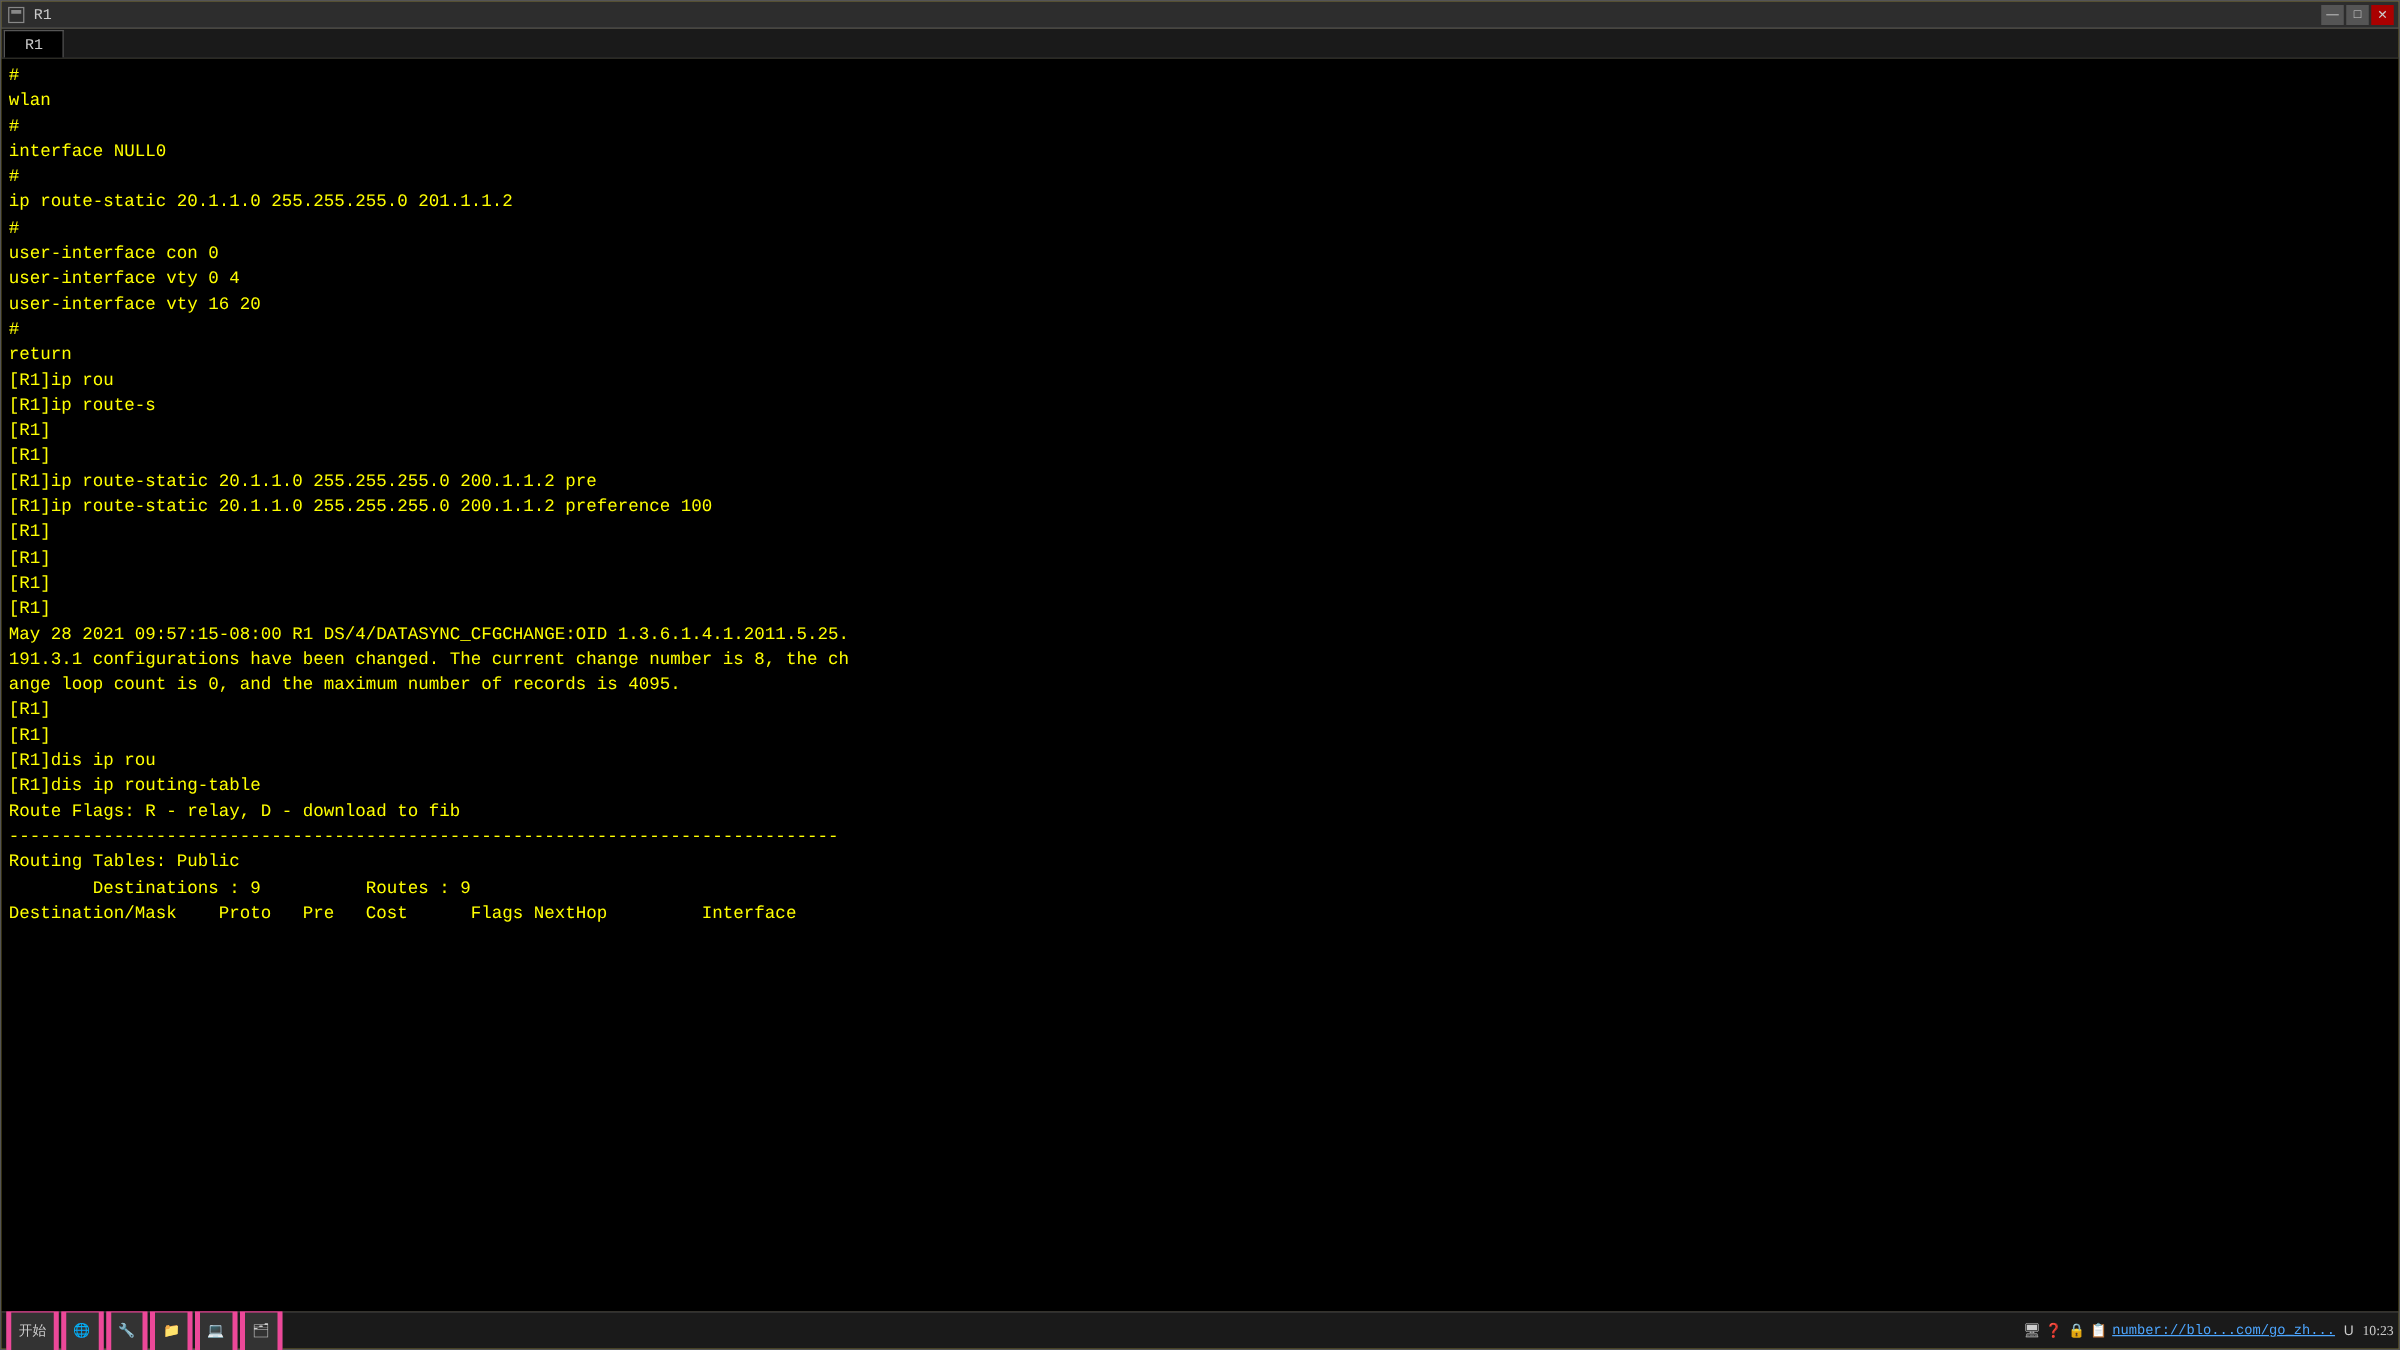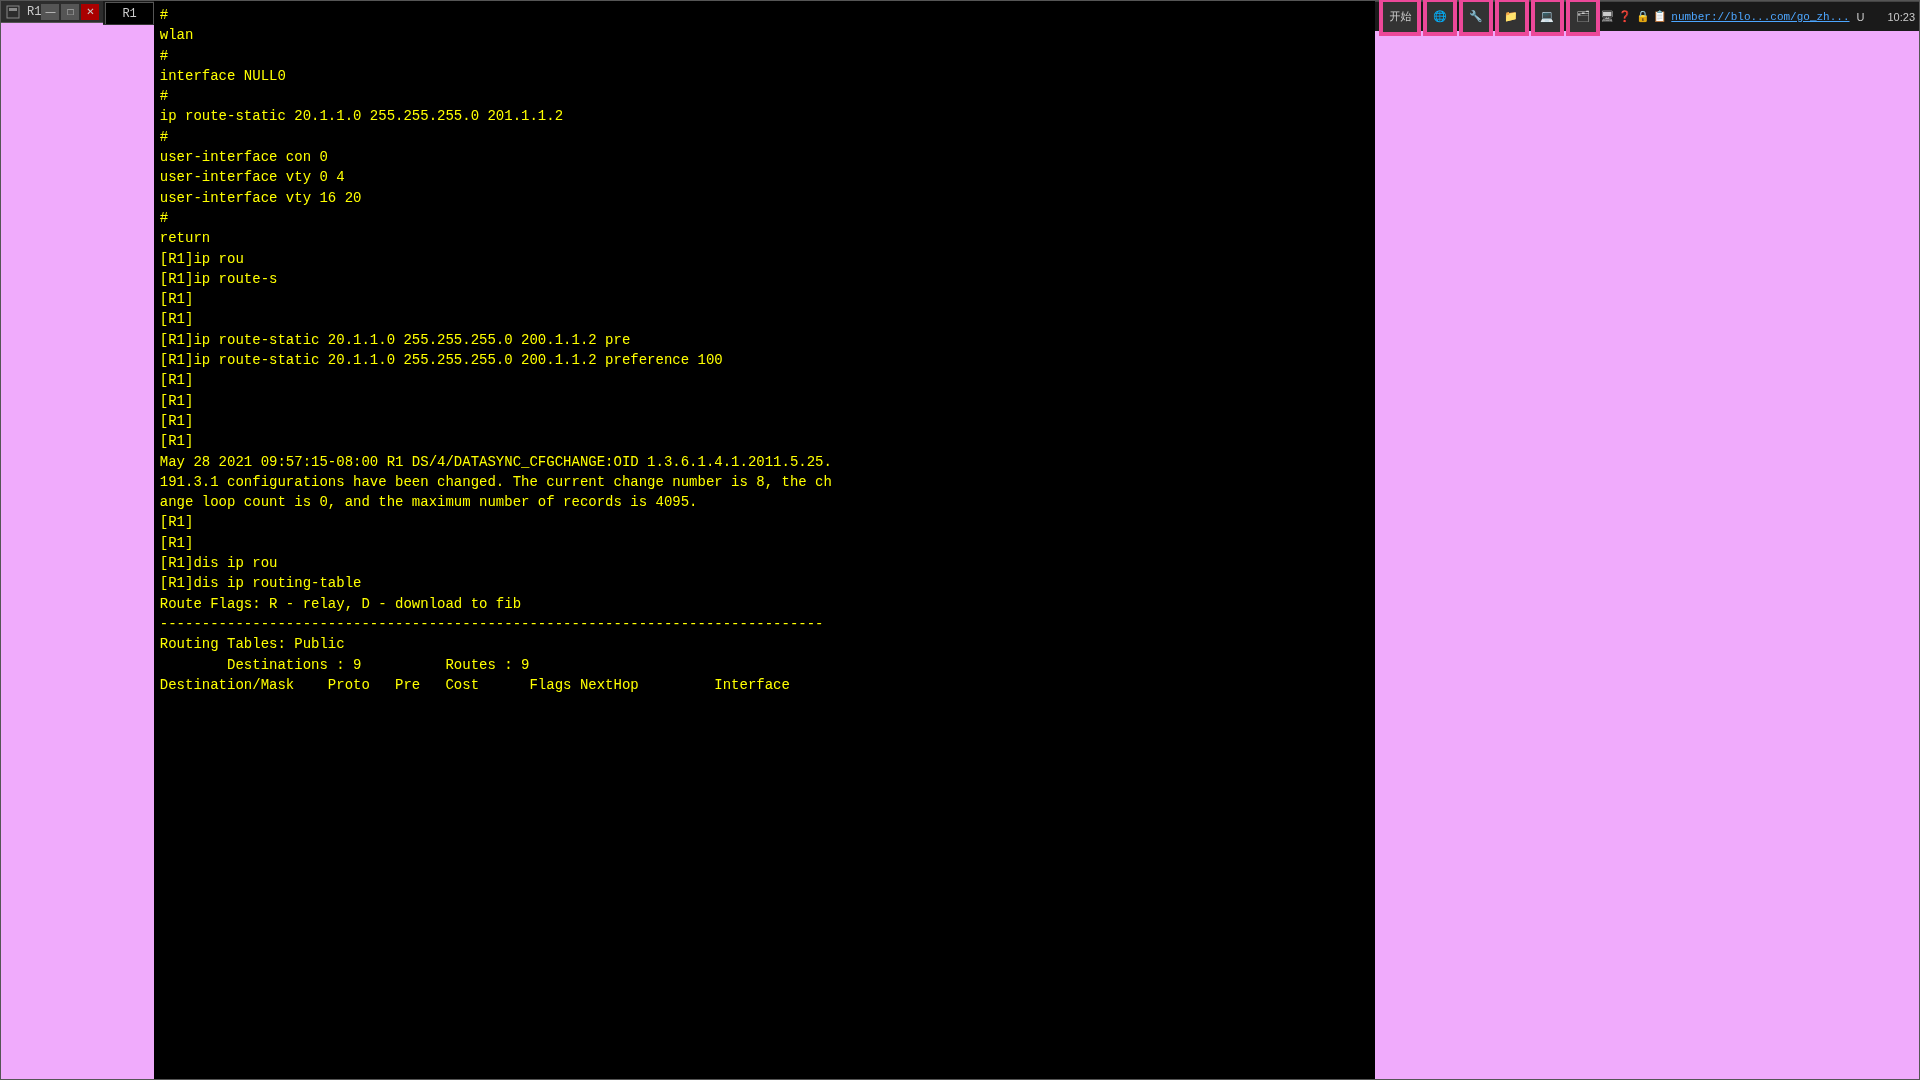--- a/index.html
+++ b/index.html
@@ -12,24 +12,24 @@
       background: #1a1a1a;
       font-family: 'Courier New', Courier, monospace;
       overflow: hidden;
       width: 1920px;
       height: 1080px;
     }
 
     .window-frame {
       width: 1920px;
       height: 1080px;
-      background: #f0abfc;
+      background: #fde047;
       border: 1px solid #555;
       display: flex;
-      flex-direction: row;
+      flex-direction: column;
     }
 
     .title-bar {
       background: #2d2d2d;
       height: 22px;
       display: flex;
       align-items: center;
       justify-content: space-between;
       padding: 0 4px;
       border-bottom: 1px solid #555;
@@ -120,22 +120,21 @@
     .status-bar-item {
       color: #ccc;
       font-size: 11px;
       font-family: Arial, sans-serif;
       padding: 0 3px;
     }
 
     .status-bar-time {
       color: #ccc;
       font-size: 11px;
-      font-family: Liberation Sans, sans-serif;
-      margin-left: 16px;
+      font-family: Liberation Serif, serif;
     }
 
     .status-bar-icon {
       color: #ccc;
       font-size: 11px;
     }
 
     .taskbar {
       background: #1a1a1a;
       height: 30px;

